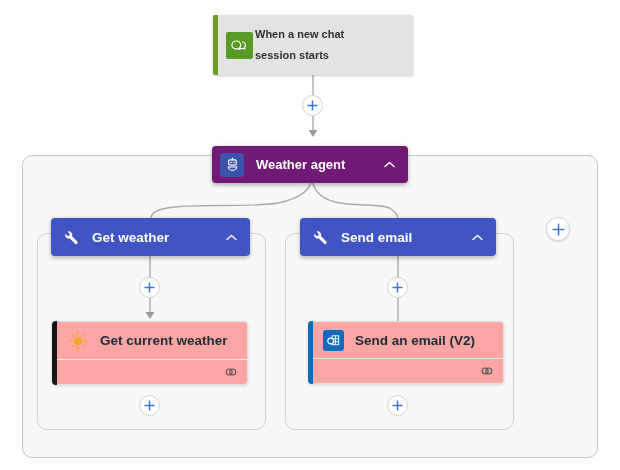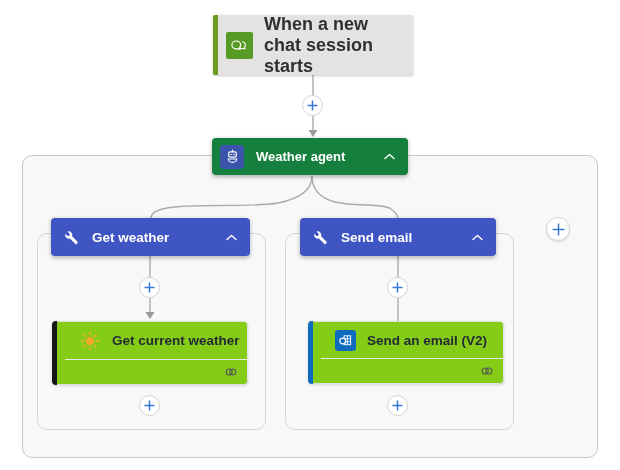--- a/index.html
+++ b/index.html
@@ -15,43 +15,43 @@
 
   
   svg.wires{position:absolute;left:0;top:0;z-index:3;pointer-events:none;}
 
   
   .trigger{position:absolute;left:213px;top:15px;width:200px;height:60px;background:#e3e3e3;
     border-left:5px solid #6f9b23;border-radius:2px;box-shadow:0 1px 3px rgba(0,0,0,.22);
     display:flex;align-items:center;z-index:4;box-sizing:border-box;cursor:pointer;}
   .trigger-icon{width:27px;height:27px;background:#579b25;border-radius:2px;margin-left:8px;
     display:flex;align-items:center;justify-content:center;flex:none;}
-  .trigger-label{margin-left:11px;font-size:18px;font-weight:600;color:#303030;
+  .trigger-label{margin-left:2px;font-size:11px;font-weight:600;color:#303030;
     line-height:21px;width:125px;}
 
   
-  .agent{position:absolute;left:212px;top:138px;width:196px;height:37px;background:#15803d;
+  .agent{position:absolute;left:212px;top:146px;width:196px;height:37px;background:#701a75;
     border-radius:4px;box-shadow:0 1.5px 4px rgba(0,0,0,.3);display:flex;align-items:center;
     z-index:4;cursor:pointer;}
   .agent-chip{width:24px;height:24px;background:#3b54ab;border-radius:4px;margin-left:8px;
     display:flex;align-items:center;justify-content:center;flex:none;}
   .agent-label{margin-left:12px;font-size:13px;font-weight:bold;color:#fff;white-space:nowrap;}
   .chev{margin-left:auto;margin-right:13px;display:flex;align-items:center;cursor:pointer;}
 
   
   .branch-header{position:absolute;top:218px;height:38px;background:#3f55c3;border-radius:4px;
     box-shadow:0 1.5px 4px rgba(0,0,0,.28);display:flex;align-items:center;z-index:4;cursor:pointer;}
   .bh-a{left:51px;width:199px;} .bh-b{left:300px;width:196px;}
   .branch-icon{margin-left:13px;display:flex;flex:none;}
   .branch-label{margin-left:13px;font-size:13.5px;font-weight:bold;color:#fff;white-space:nowrap;}
 
   
-  .card{position:absolute;top:321px;width:196px;background:#84cc16;border:1px solid #e0e0e0;
+  .card{position:absolute;top:321px;width:196px;background:#fca5a5;border:1px solid #e0e0e0;
     border-radius:4px;box-shadow:0 1px 3px rgba(0,0,0,.14);z-index:4;box-sizing:border-box;
-    display:flex;flex-direction:column;cursor:pointer;padding-left:12px;}
+    display:flex;flex-direction:column;cursor:pointer;}
   .card-a{left:52px;height:64px;} .card-b{left:300px;height:63px;margin-left:8px;}
   .card-accent{position:absolute;left:-1px;top:-1px;bottom:-1px;width:5px;
     border-radius:4px 0 0 4px;}
   .accent-dark{background:#161616;} .accent-blue{background:#0f6cbd;}
   .card-title-row{display:flex;align-items:center;flex:1;padding-left:14px;}
   .card-label{margin-left:11px;font-size:13.5px;font-weight:600;color:#242b35;white-space:nowrap;}
   .card-footer{height:24px;border-top:1px solid #e8e8e8;display:flex;align-items:center;
     justify-content:flex-end;padding-right:9px;flex:none;}
   .outlook-chip{width:21px;height:21px;background:#0f6cbd;border-radius:3px;display:flex;
     align-items:center;justify-content:center;flex:none;}

